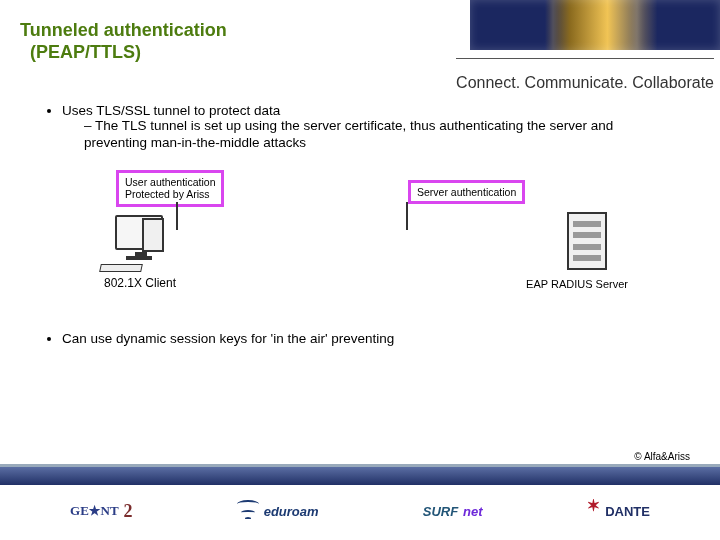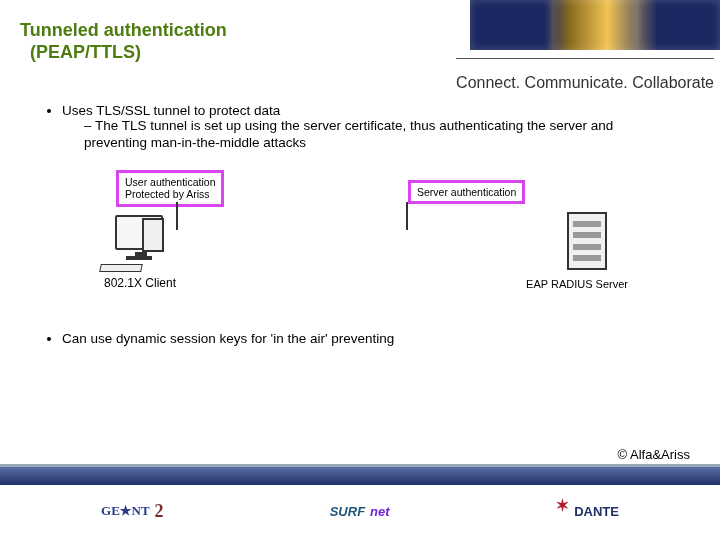--- a/index.html
+++ b/index.html
@@ -76,21 +76,21 @@
   .kbd{width:42px;height:8px;border:1px solid #333;background:#eee;margin:4px auto 0 6px;transform:skewX(-12deg);}
   .client-label{position:absolute;left:28px;top:106px;font-size:12px;}
 
   .server {
     position:absolute; right:14px; top:42px; width:70px; text-align:center;
   }
   .srvbox{width:40px;height:58px;border:2px solid #333;margin:0 auto;background:#f0f0f0;display:flex;flex-direction:column;justify-content:space-around;padding:4px;}
   .slot{height:6px;background:#999;}
   .server-label{position:absolute;right:8px;top:108px;font-size:11px;}
 
-  .copyright{position:absolute;right:30px;bottom:78px;font-size:13px;}
+  .copyright{position:absolute;right:30px;bottom:78px;font-size:10px;}
 
   .footer-band{
     position:absolute; left:0; bottom:55px; width:100%; height:18px;
     background:linear-gradient(#5b6ea3,#213066);
   }
   .footer-band::before{content:"";position:absolute;left:0;top:-3px;width:100%;height:3px;background:#9ab;}
   .logos{
     position:absolute; left:0; bottom:0; width:100%; height:58px;
     display:flex; align-items:center; justify-content:space-around;
     padding:7px 18px;
@@ -170,20 +170,28 @@
 </div>
 
 <div class="copyright">© Alfa&amp;Ariss</div>
 
 <div class="footer-band"></div>
 <div class="logos">
   <div class="logo geant">
     <span>GE★NT</span>
       <span class="g2">2</span>
   </div>
+  <div class="logo eduroam">
+    <span class="wifi">
+        <span></span>
+        <span></span>
+        <span></span>
+      </span>
+    <span>eduroam</span>
+  </div>
   <div class="logo surfnet">
     <span>SURF</span>
       <span class="sn">net</span>
   </div>
   <div class="logo dante">
     <span class="dante-star">✶</span>
       <span>DANTE</span>
   </div>
 </div>
 

